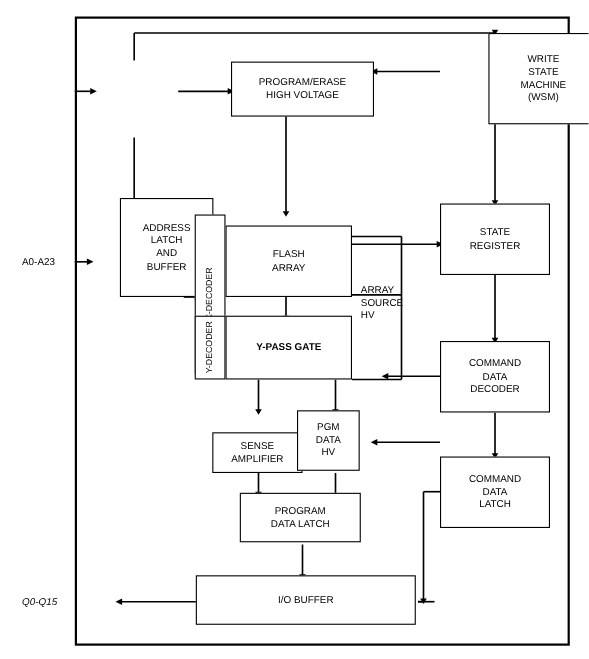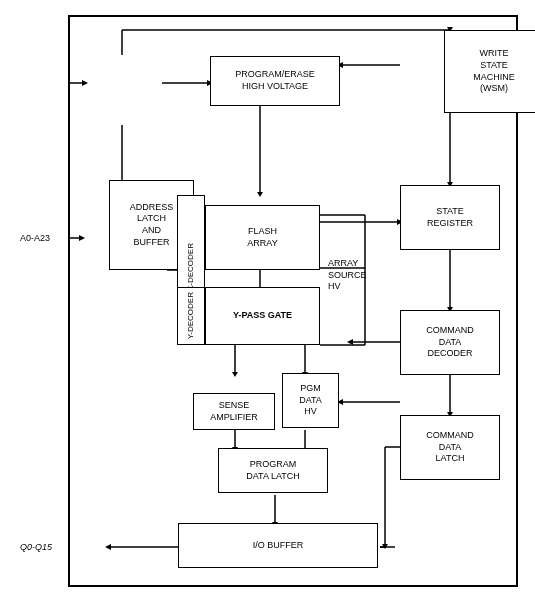--- a/index.html
+++ b/index.html
@@ -189,21 +189,21 @@
   </div>
 
   <div class="block" style="left:400px; top:415px; width:100px; height:65px;">
     <span>COMMAND<br>DATA<br>LATCH</span>
   </div>
 
   <div class="block" style="left:193px; top:393px; width:82px; height:37px;">
     <span>SENSE<br>AMPLIFIER</span>
   </div>
 
-  <div class="block" style="left:282px; top:373px; width:57px; height:55px;">
+  <div class="block" style="left:270px; top:373px; width:57px; height:55px;">
     <span>PGM<br>DATA<br>HV</span>
   </div>
 
   <div class="block" style="left:178px; top:523px; width:200px; height:45px;">
     <span>I/O BUFFER</span>
   </div>
 
   <div class="block" style="left:218px; top:448px; width:110px; height:45px;">
     <span>PROGRAM<br>DATA LATCH</span>
   </div>

